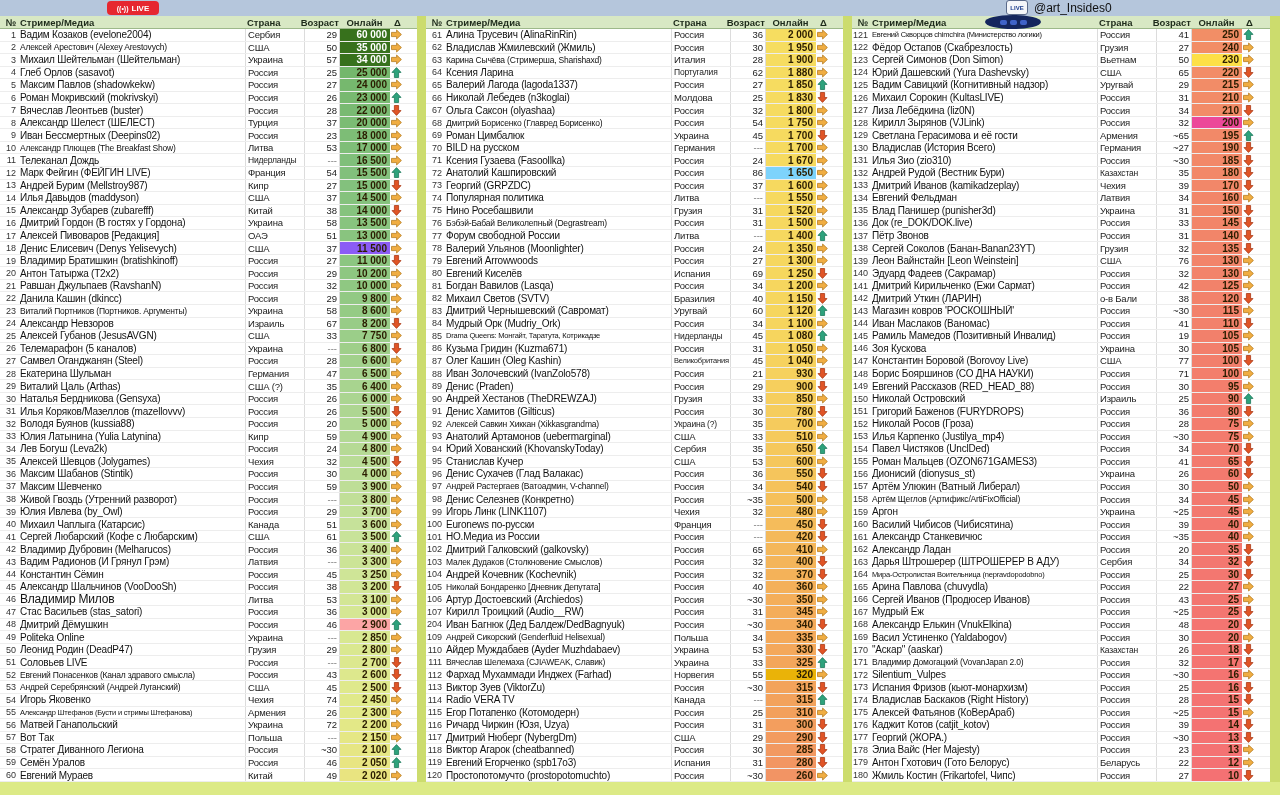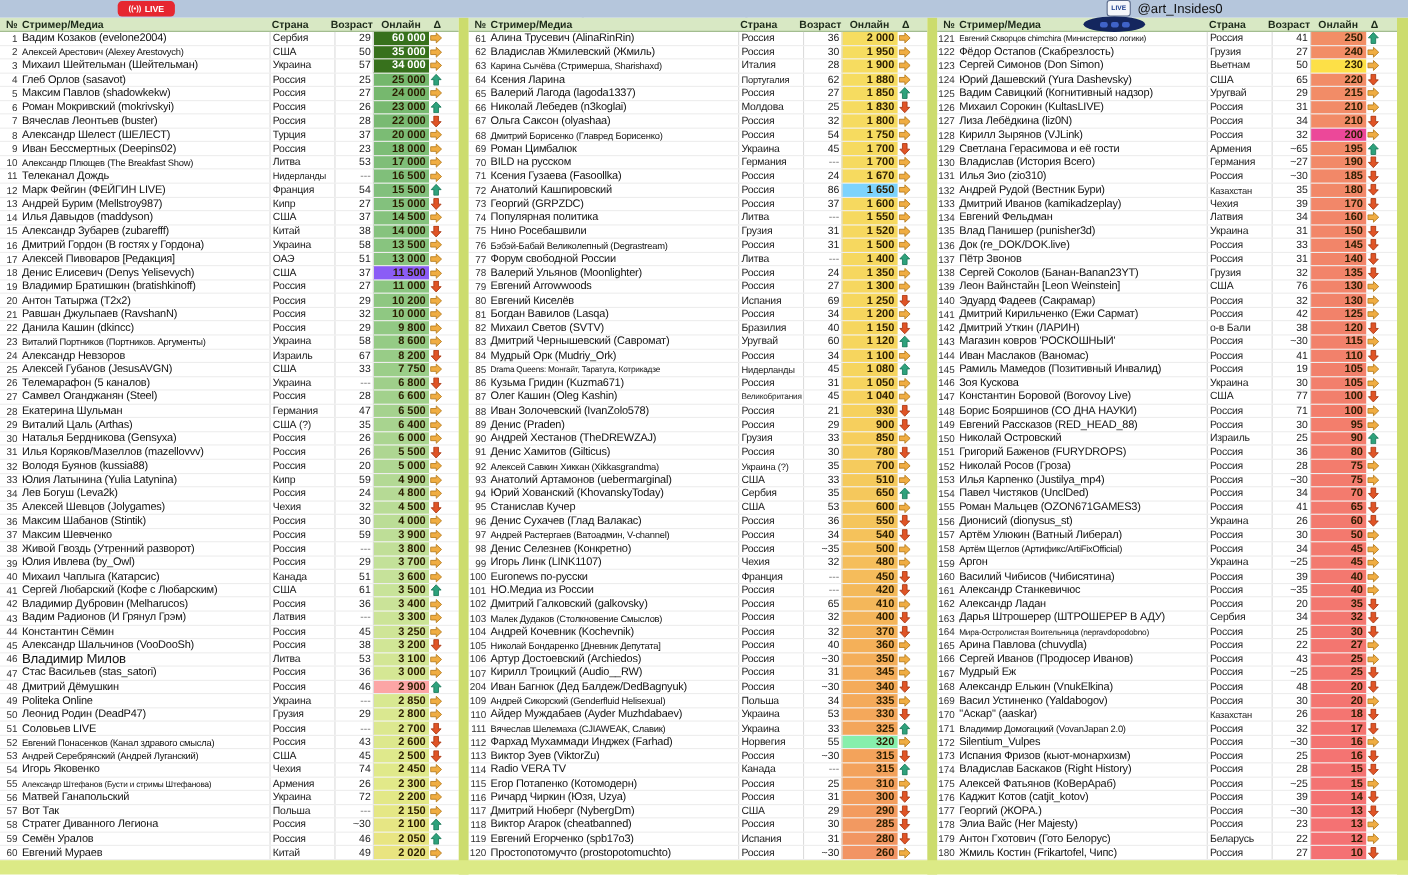--- a/index.html
+++ b/index.html
@@ -1547,21 +1547,21 @@
     <polygon points="0.5,3.4 5.6,3.4 5.6,1 10.4,5.5 5.6,10 5.6,7.6 0.5,7.6" fill="#2ea27c" stroke="#1d7a5a" stroke-width="0.8" transform="rotate(-90 5.5 5.5)"></polygon>
         </svg>
       </div>
       <div></div>
     </div>
     <div class="grow">
       <div class="cell c-num">112</div>
       <div class="cell c-name" style="font-size:10px">Фархад Мухаммади Инджех (Farhad)</div>
       <div class="cell c-country" style="font-size:9.5px">Норвегия</div>
       <div class="cell c-age" style="color:#222">55</div>
-      <div class="cell c-online" style="background:#86efac;color:#2b1d00">320</div>
+      <div class="cell c-online" style="background:#eab308;color:#2b1d00">320</div>
       <div class="cell c-delta">
         <svg width="11" height="11" viewBox="0 0 11 11">
     <polygon points="0.5,3.4 5.6,3.4 5.6,1 10.4,5.5 5.6,10 5.6,7.6 0.5,7.6" fill="#f0ad42" stroke="#b57b1e" stroke-width="0.8"></polygon>
         </svg>
       </div>
       <div></div>
     </div>
     <div class="grow">
       <div class="cell c-num">113</div>
       <div class="cell c-name" style="font-size:10px">Виктор Зуев (ViktorZu)</div>

